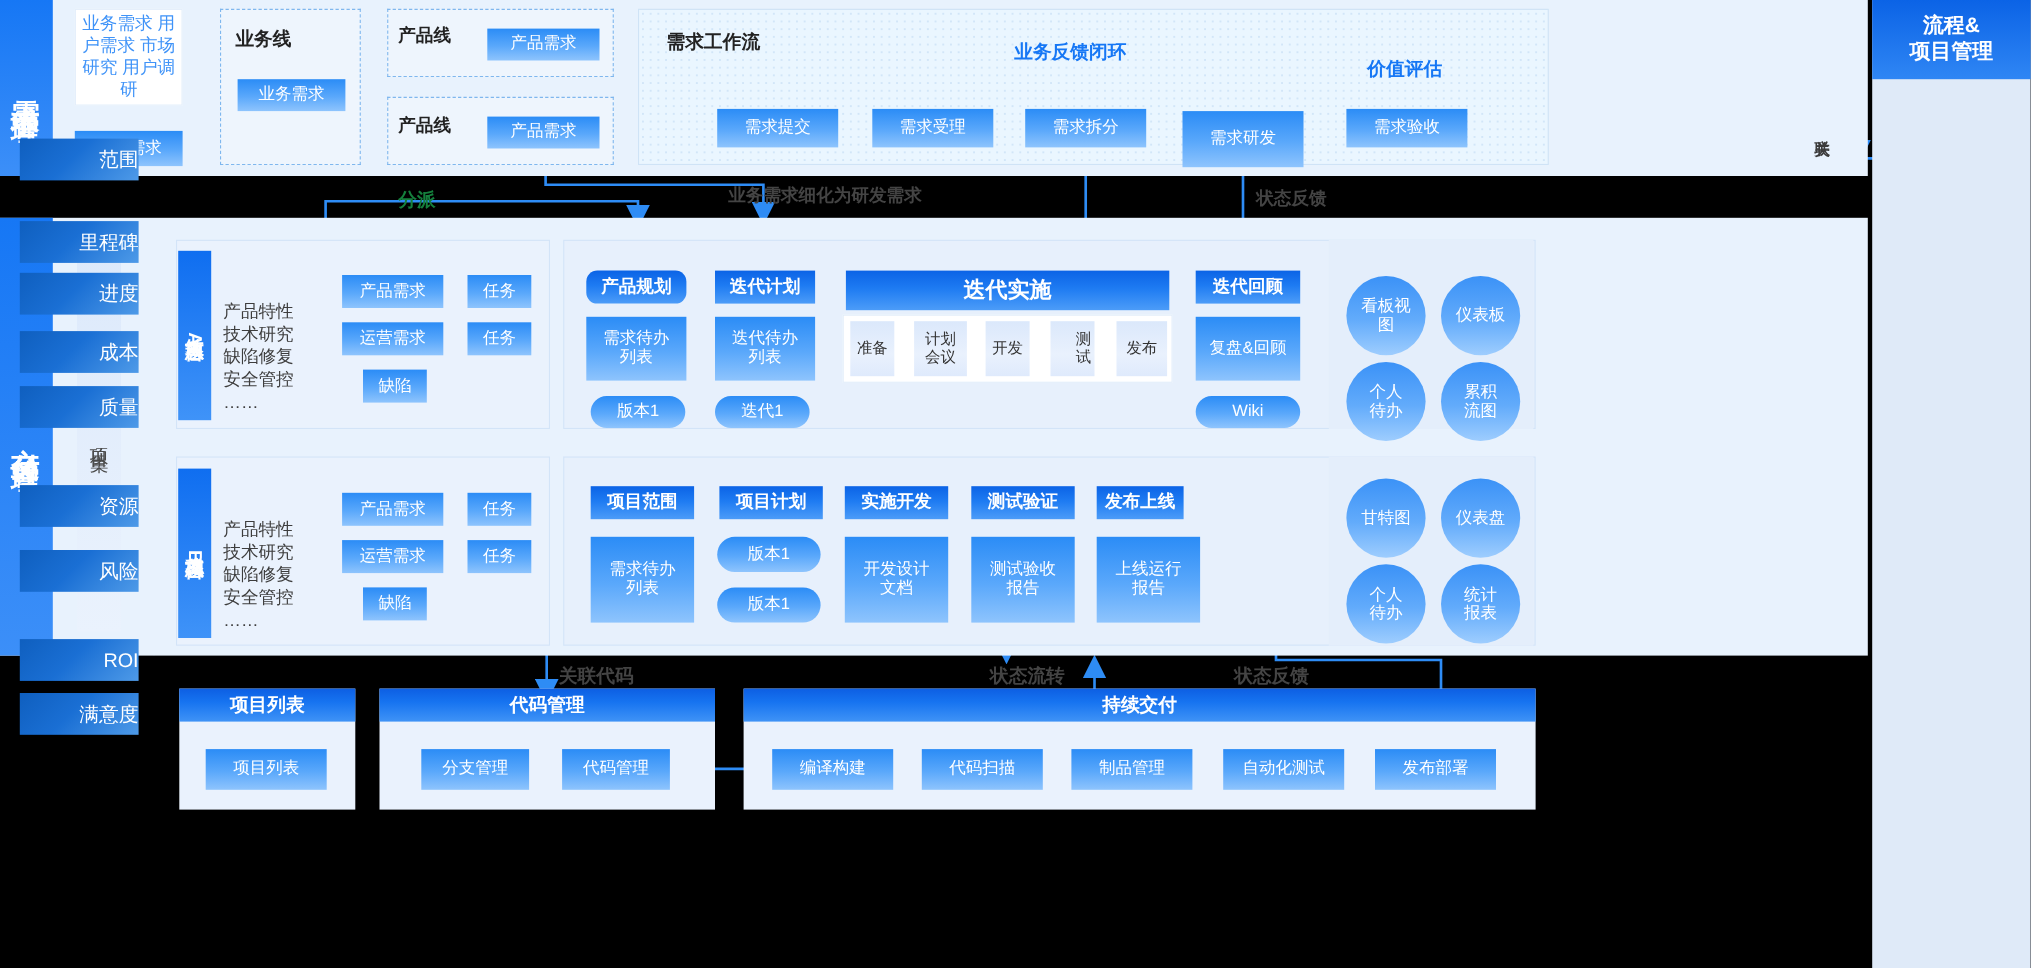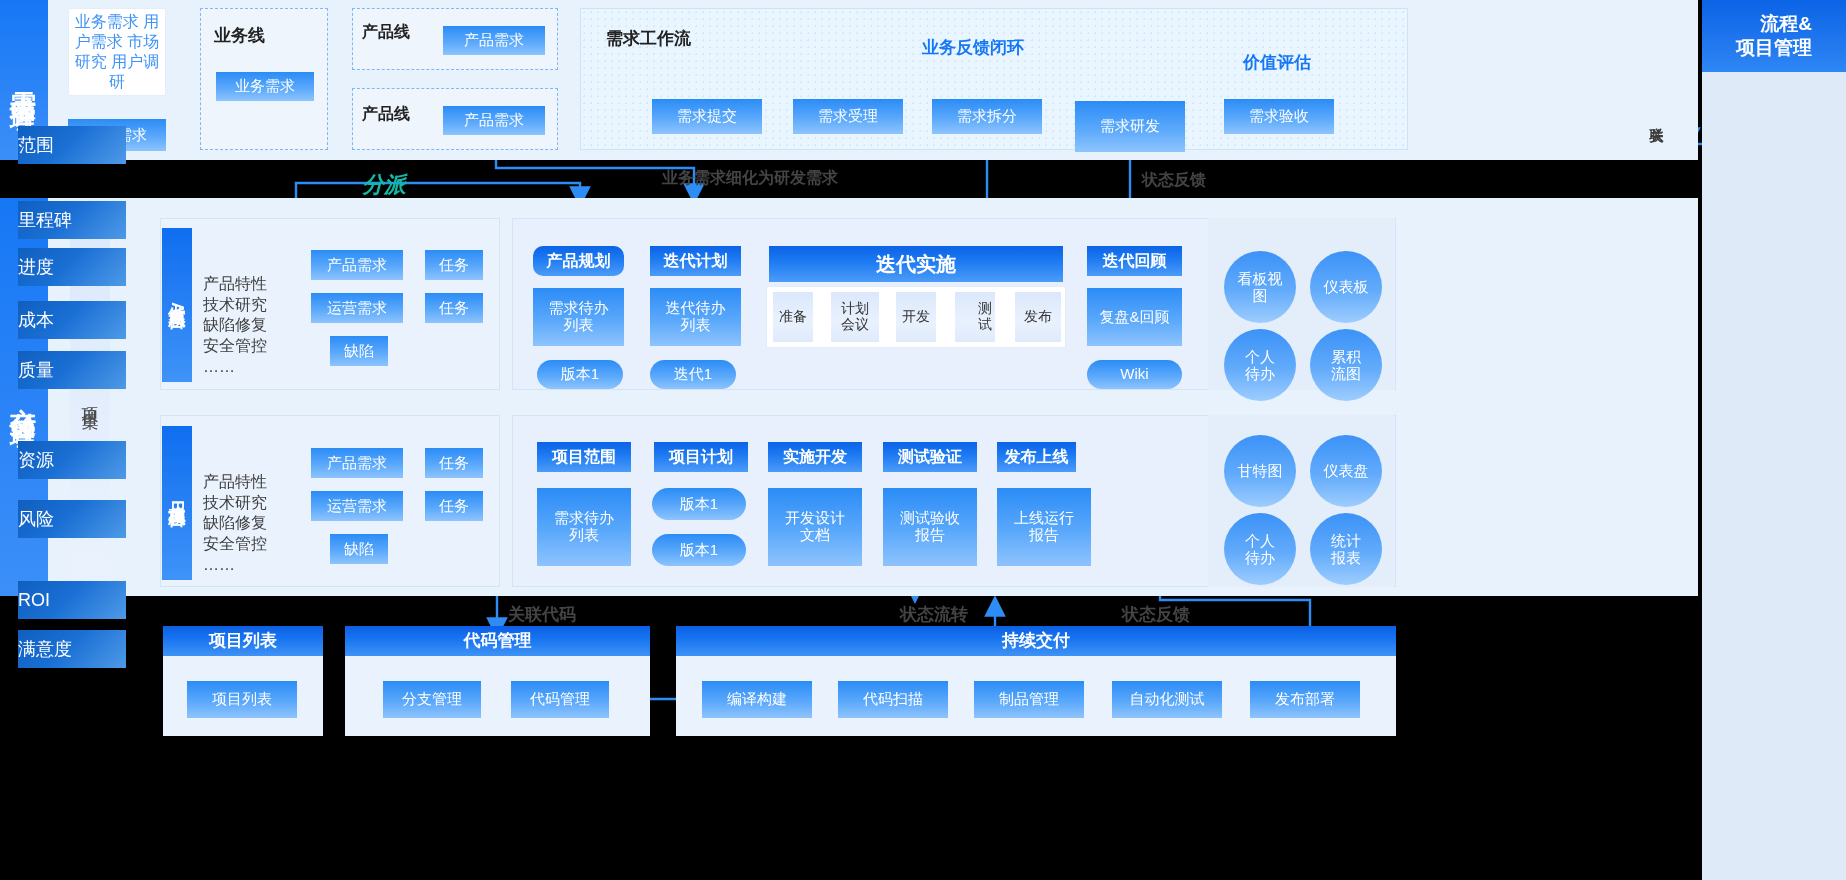--- a/index.html
+++ b/index.html
@@ -85,27 +85,27 @@
   }
   .vtiny span{ writing-mode:vertical-rl; letter-spacing:1px; }
 
   
   .side{ position:absolute; left:1702px; top:0; width:144px; height:880px;
          background:#dfeaf8; }
   .side-h{
     position:absolute; left:0; top:0; width:144px; height:72px;
     background:linear-gradient(180deg,#0b63e6,#2f86f4);
     color:#fff; font-weight:bold; font-size:19px; line-height:1.25;
-    display:flex; align-items:center; justify-content:center; text-align:right;
+    display:flex; align-items:center; justify-content:center; text-align:center;
   }
   .side-b{
     position:absolute; left:18px; width:108px; height:38px;
     background:linear-gradient(135deg,#0f5fbf 0%,#1a6fd4 45%,#4e9ae8 100%);
     color:#fff; font-size:18px;
-    display:flex; align-items:center; justify-content:flex-start;
+    display:flex; align-items:center; justify-content:flex-end;
   }
 
   
   svg.lines{ position:absolute; left:0; top:0; width:1846px; height:880px;
              pointer-events:none; }
 </style>
 </head>
 <body>
 
 <div class="root">
@@ -255,21 +255,21 @@
     <span>需求研发</span>
     </div>
   <div class="chip" style="left:1224px;top:99px;width:110px;height:35px;">
     <span>需求验收</span>
     </div>
 
   <div class="vtiny" style="left:1648px;top:105px;">
     <span>关联</span>
   </div>
 
-  <div class="lbl" style="left:362px;top:170px;color:#14b8a6;font-size:22px;font-style:italic;">分派</div>
+  <div class="lbl" style="left:362px;top:170px;color:#15803d;font-size:17px;">分派</div>
   <div class="lbl" style="left:662px;top:168px;font-size:16px;">业务需求细化为研发需求</div>
   <div class="lbl" style="left:1142px;top:170px;font-size:16px;">状态反馈</div>
 
   <div class="panel" style="left:0;top:198px;width:1698px;height:398px;background:#e8f2fd;"></div>
   <div class="rail" style="left:0;top:198px;width:48px;height:398px;">
     <span>交付管理</span>
   </div>
   <div class="palerail" style="left:70px;top:222px;width:40px;height:352px;">
     <span>项目集</span>
   </div>

